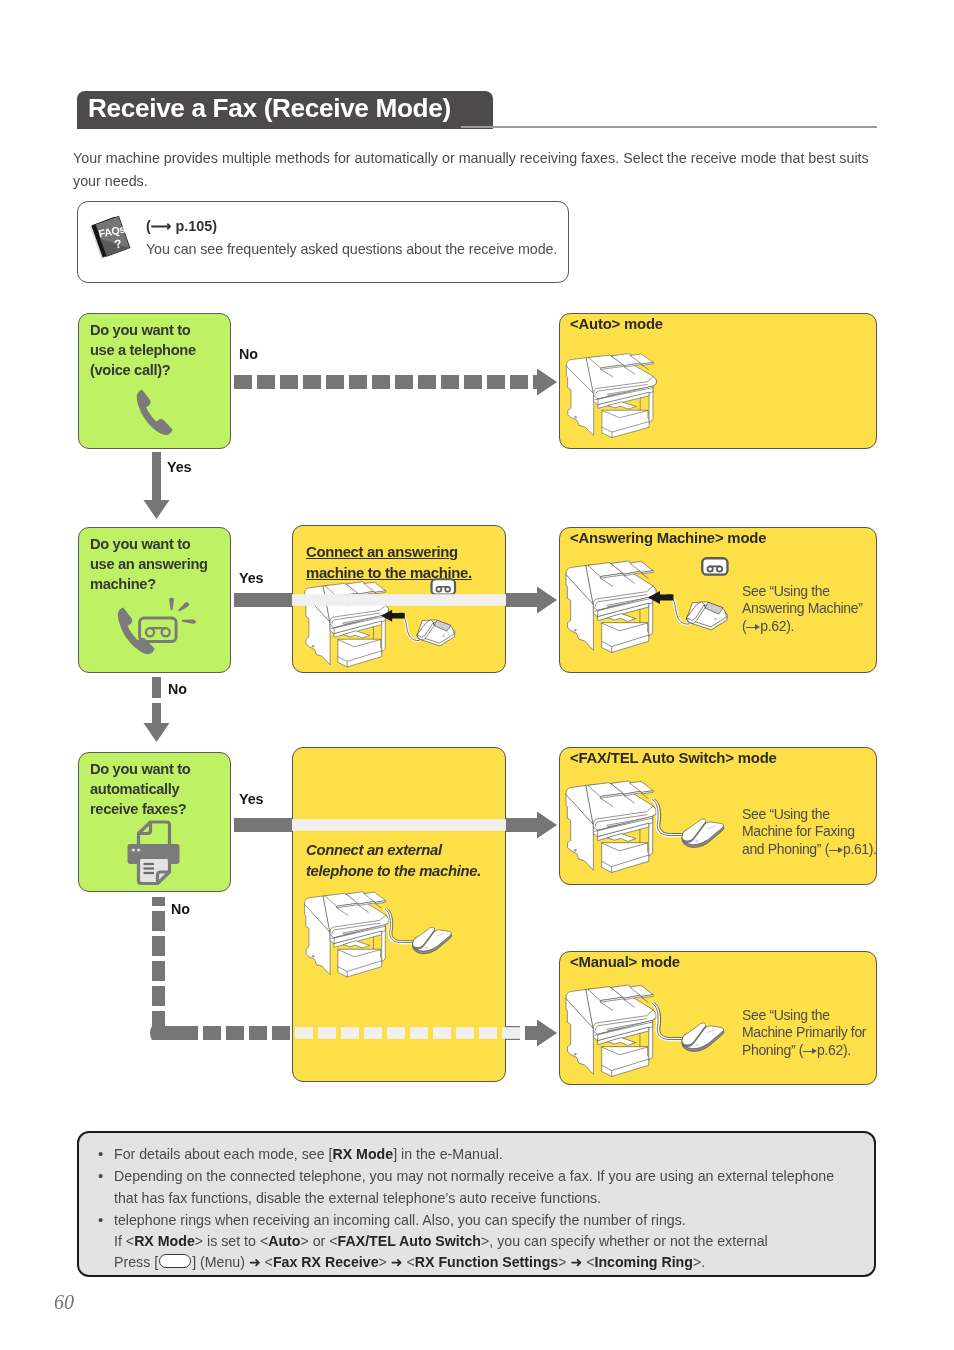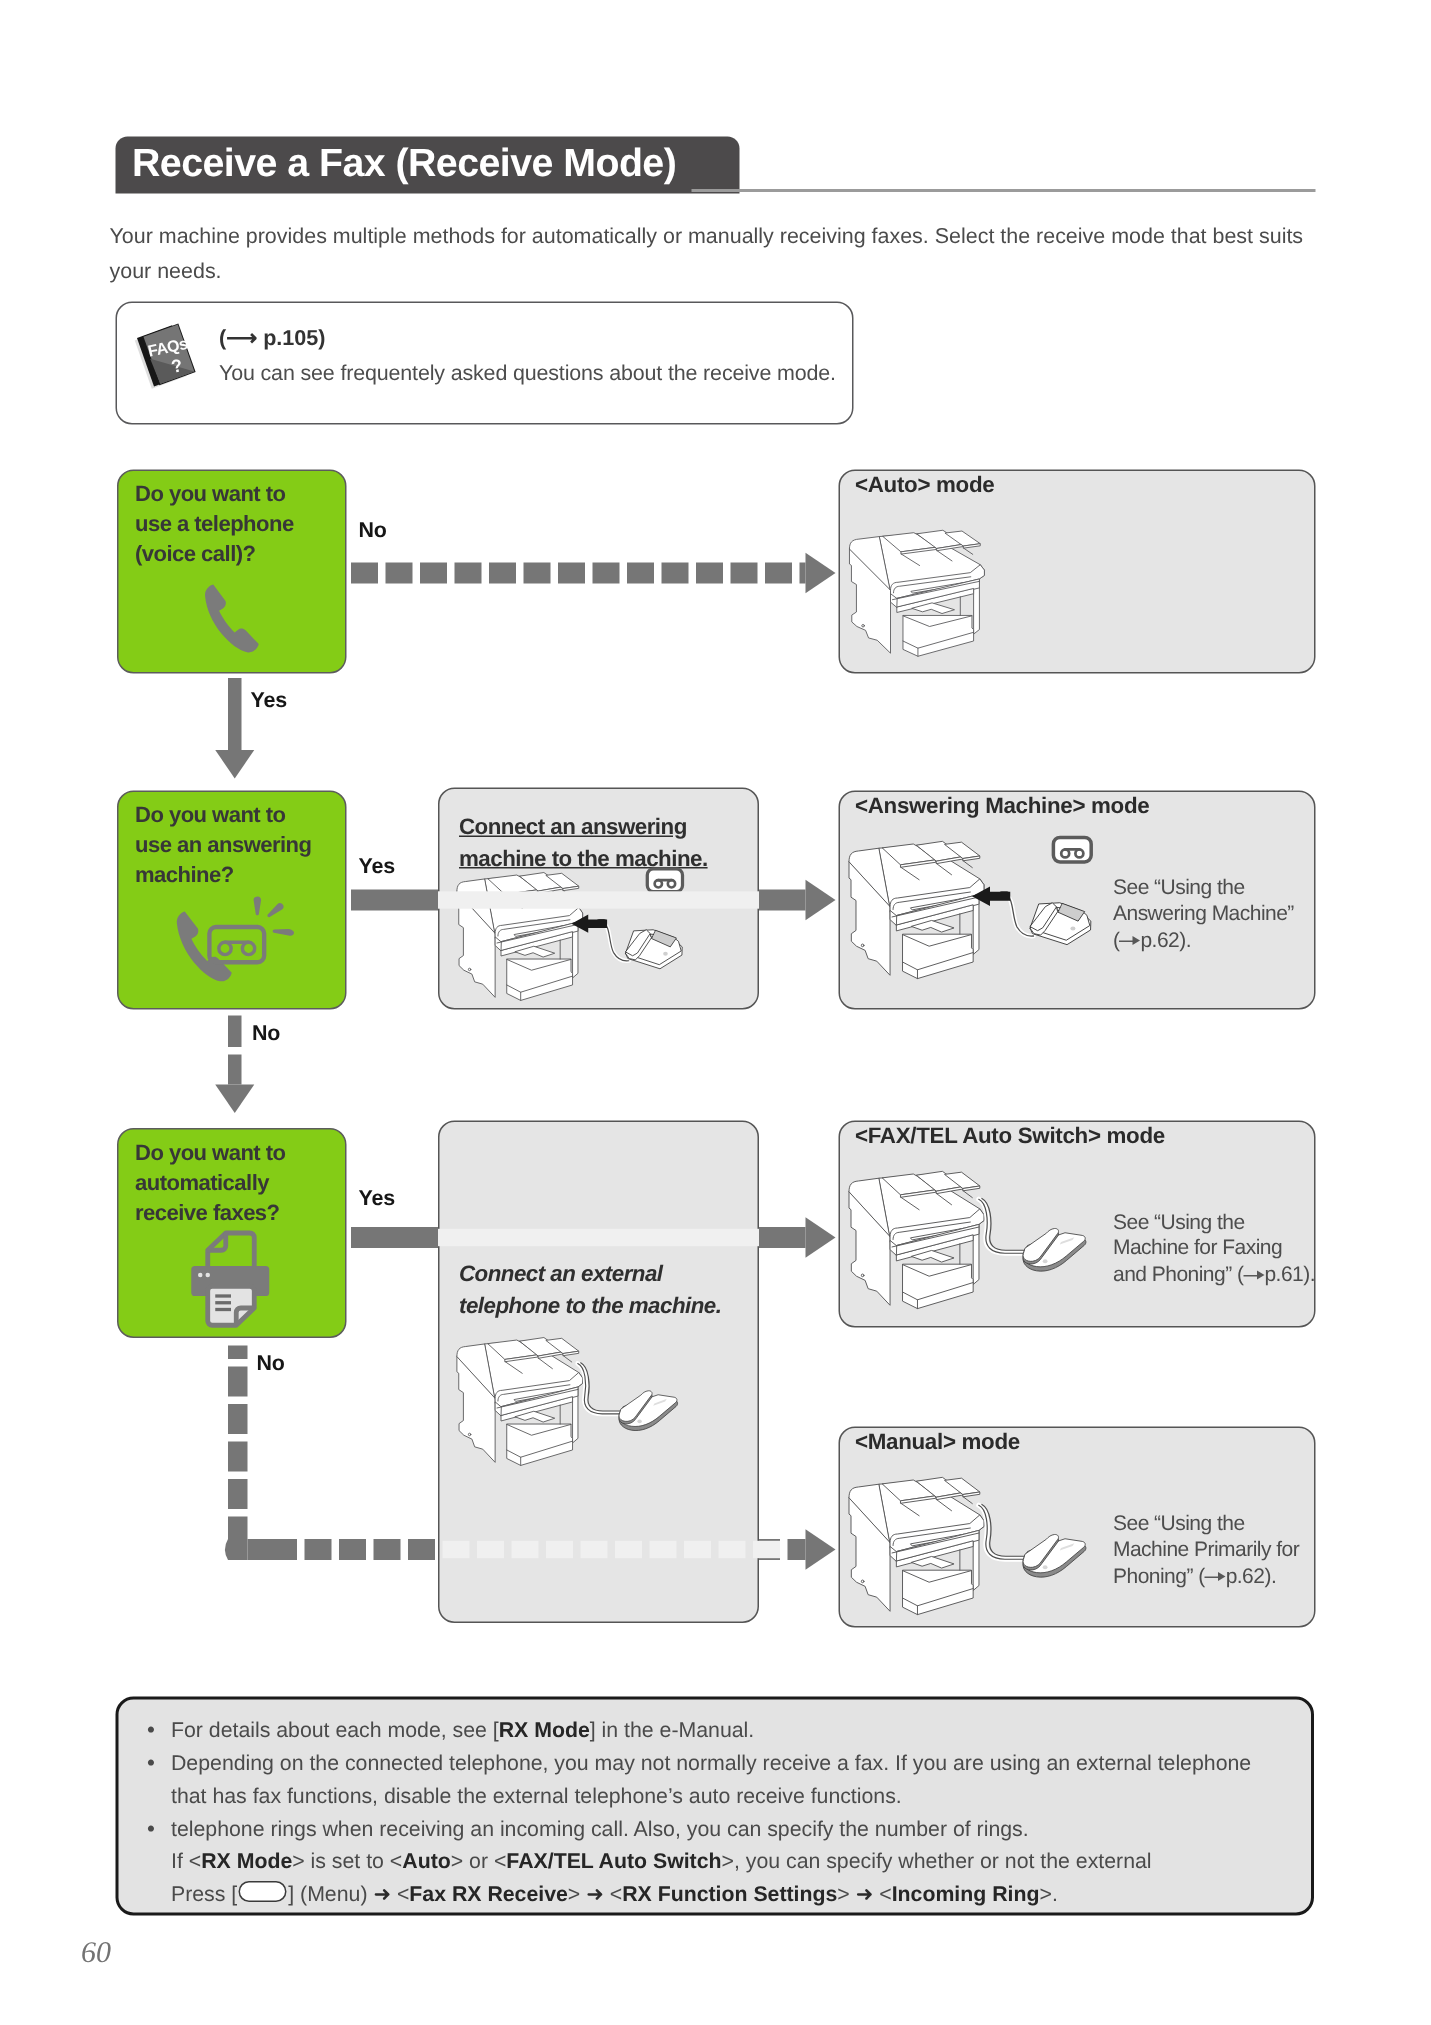--- a/index.html
+++ b/index.html
@@ -23,27 +23,27 @@
 
   
   #faq-box{left:77px;top:201px;width:492px;height:82px;border:1.2px solid #58585a;
       border-radius:11px;box-sizing:border-box;background:#fff;}
   #faq-icon{left:89px;top:213px;width:50px;height:52px;}
   #faq-text{left:146px;top:216px;width:430px;white-space:nowrap;}
   #faq-line1{font-weight:bold;font-size:14.4px;color:#333;line-height:21px;letter-spacing:0px;}
   #faq-line2{font-size:14.3px;color:#4d4d4d;line-height:24px;letter-spacing:-0.1px;}
 
   
-  .qbox{width:153px;background:#84cc16;border:1.1px solid #5c5c5c;border-radius:11px;
+  .qbox{width:153px;background:#bef264;border:1.1px solid #5c5c5c;border-radius:11px;
       box-sizing:border-box;}
   .qtext{position:absolute;left:11px;top:6px;font-weight:bold;font-size:14.7px;
       line-height:20.2px;color:#373737;letter-spacing:-0.35px;white-space:nowrap;}
 
   
-  .rbox{border:1.1px solid #555;border-radius:11px;box-sizing:border-box;background:#e5e5e5;}
+  .rbox{border:1.1px solid #555;border-radius:11px;box-sizing:border-box;background:#fde047;}
   .rtitle{position:absolute;font-weight:bold;font-size:14.9px;color:#2b2b2b;white-space:nowrap;
       letter-spacing:-0.2px;}
   .rdesc{position:absolute;font-size:14.0px;line-height:17.4px;color:#4d4d4d;letter-spacing:-0.35px;white-space:nowrap;}
   .mtext{position:absolute;font-weight:bold;font-size:14.9px;line-height:21.3px;color:#2f2f2f;
       letter-spacing:-0.35px;white-space:nowrap;}
 
   
   .lbl{position:absolute;font-weight:bold;font-size:14.3px;color:#161616;letter-spacing:-0.1px;}
 
   

